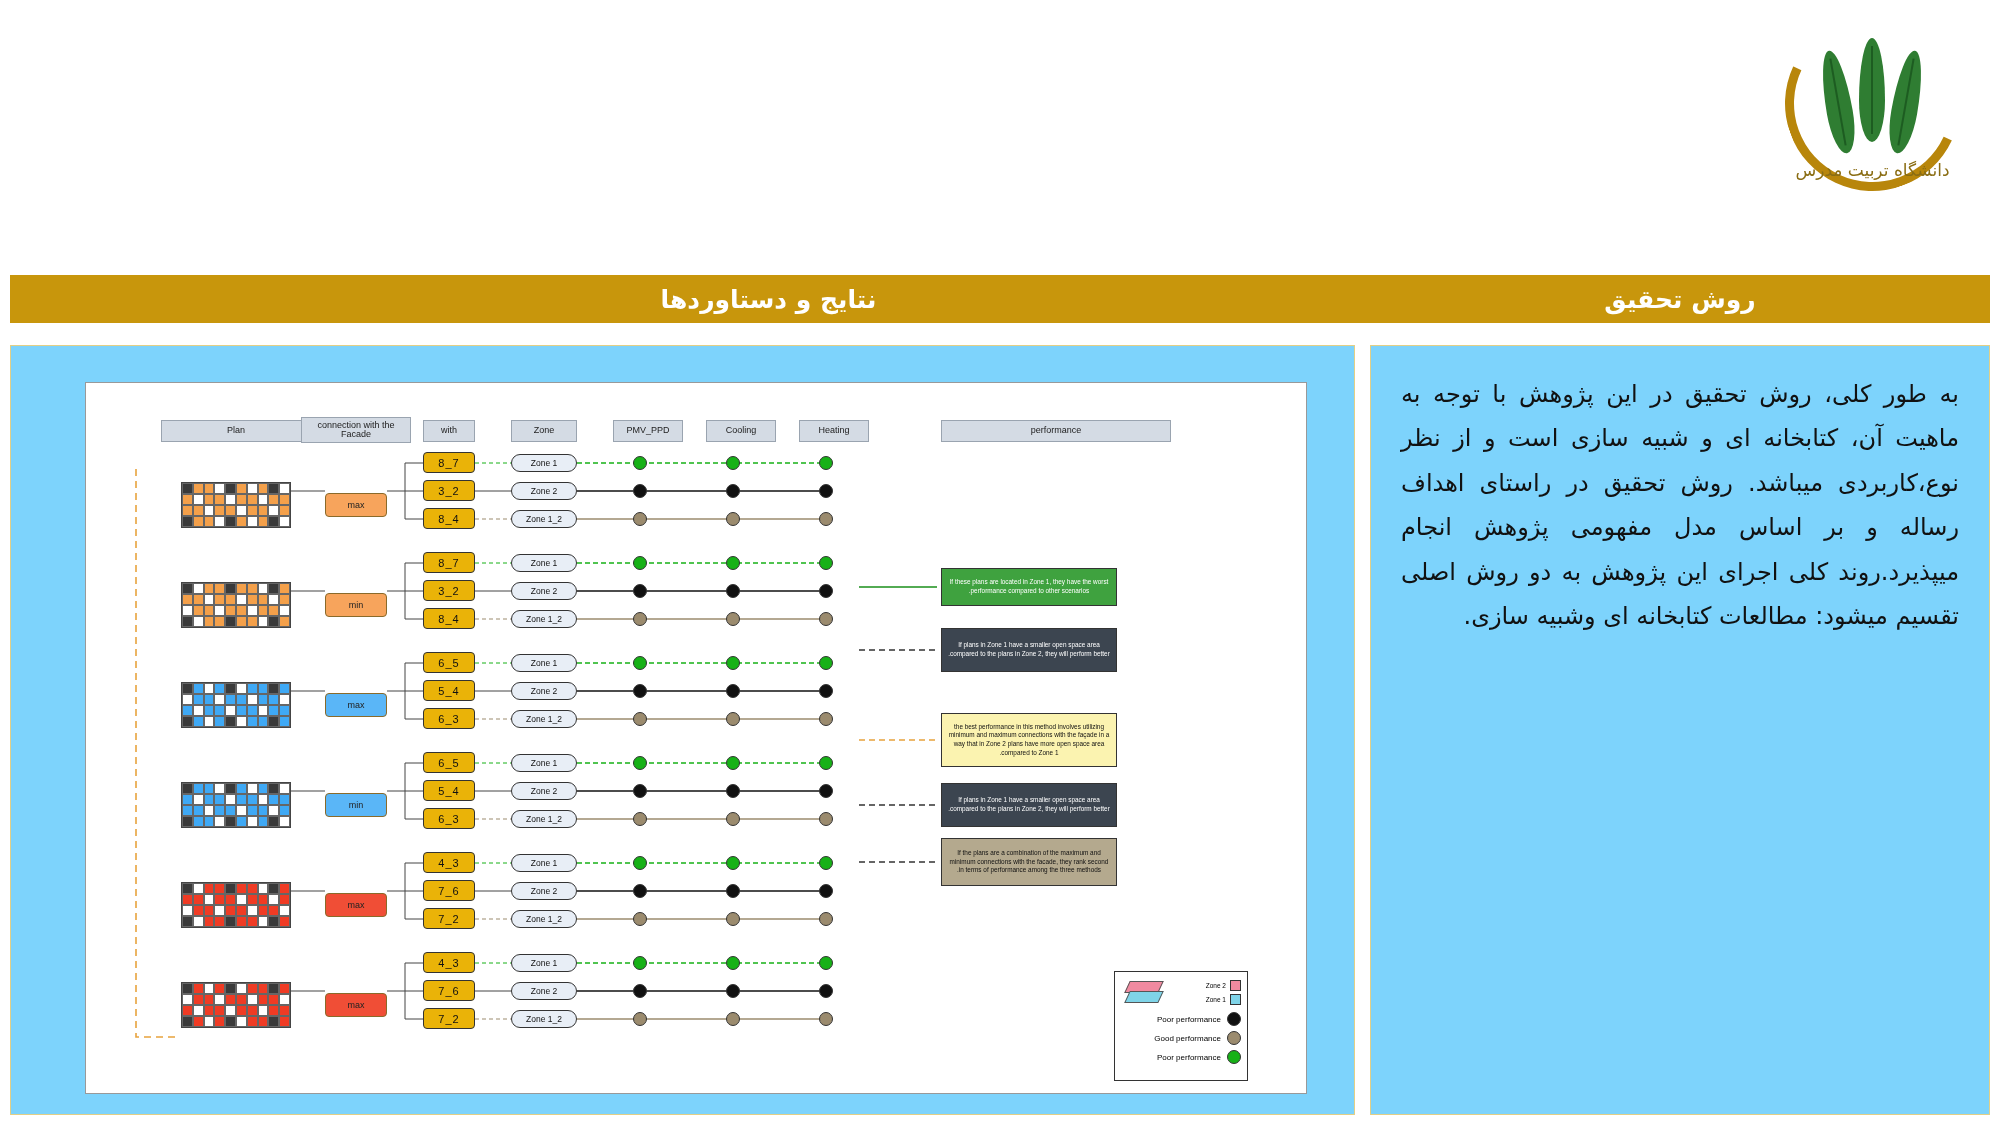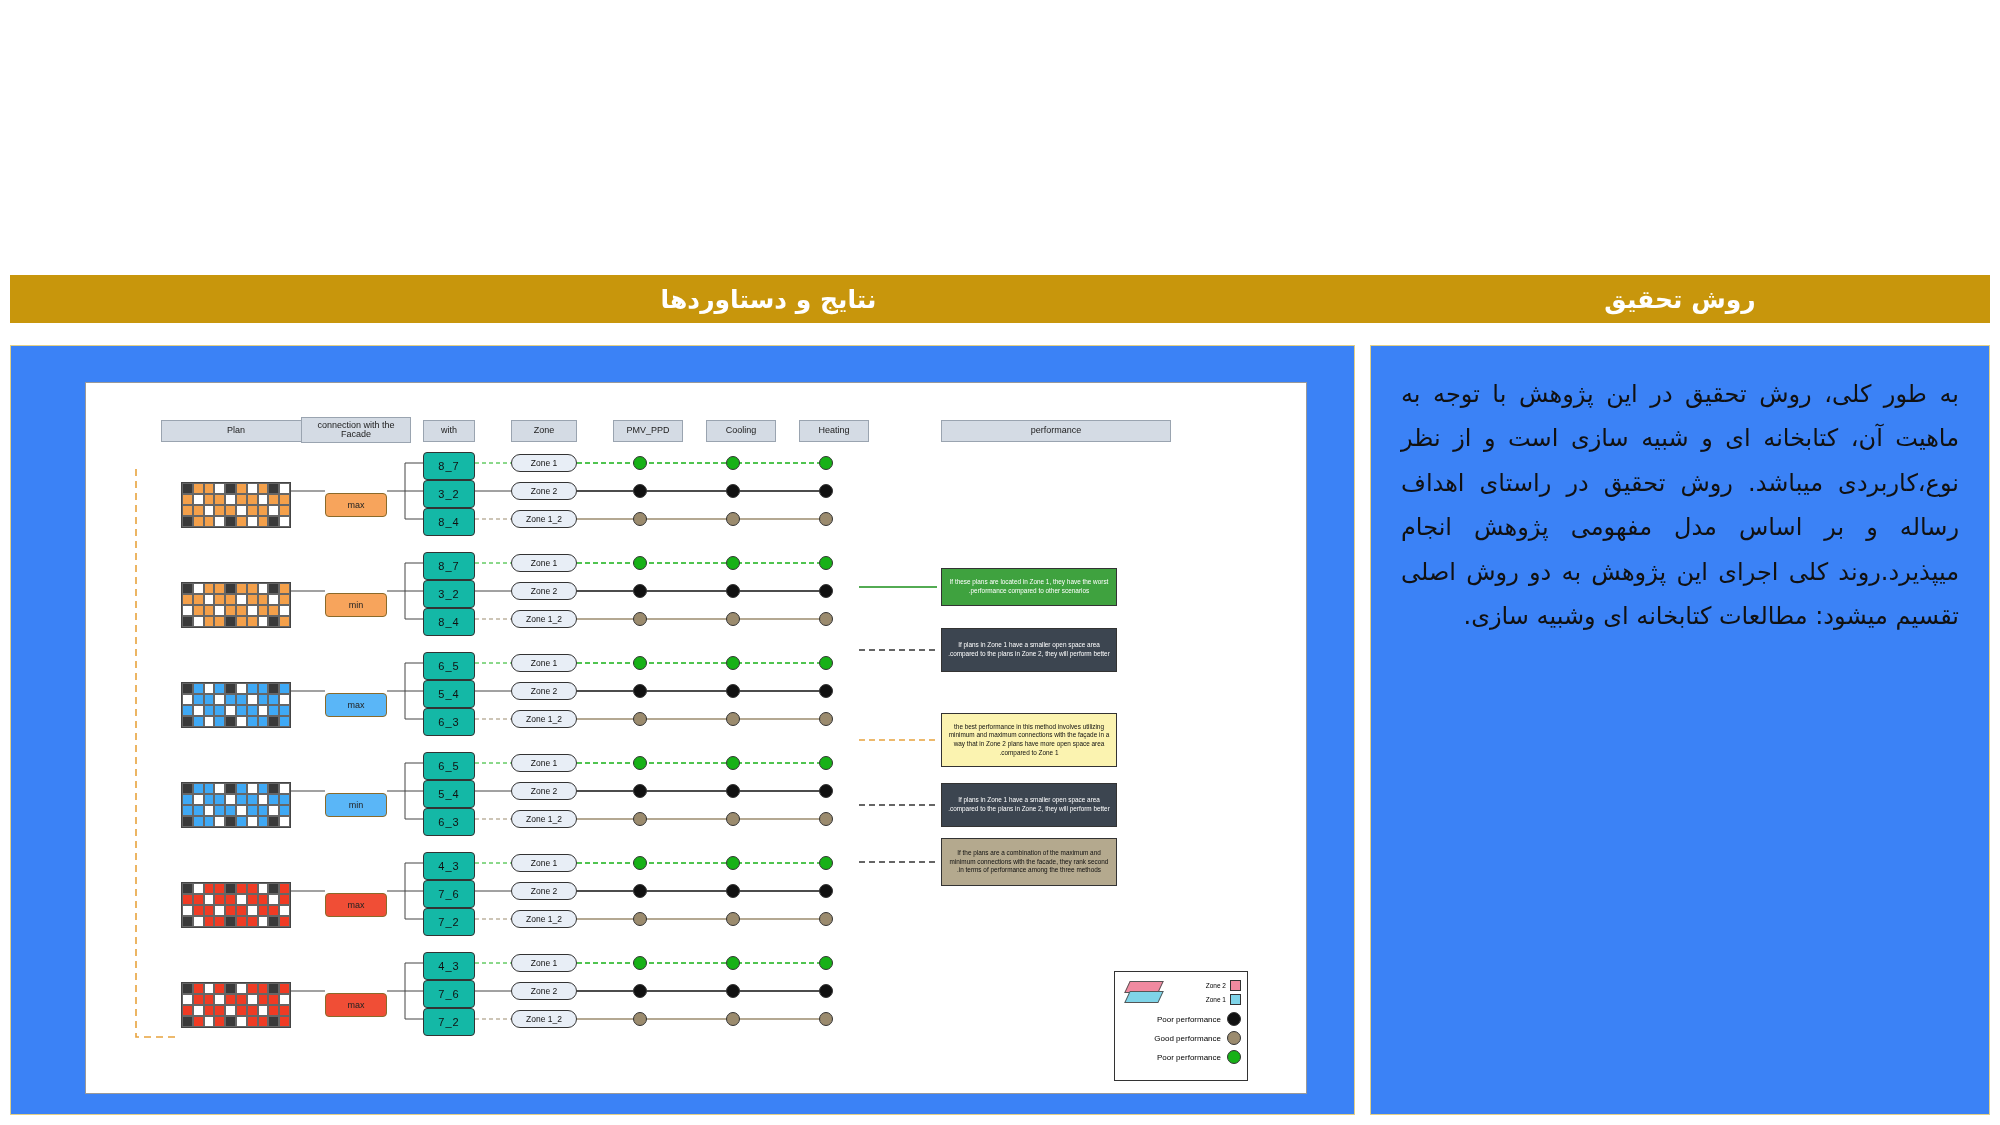--- a/index.html
+++ b/index.html
@@ -67,21 +67,21 @@
   .sec-head{
     position:absolute;height:48px;background:#c8960c;
     display:flex;align-items:center;justify-content:center;
     color:#ffffff;font-size:25px;font-weight:bold;direction:rtl;
     font-family:"DejaVu Sans", sans-serif;
   }
   .sec-results-head{left:10px;top:275px;width:1517px;}
   .sec-method-head{left:1370px;top:275px;width:620px;}
   
   .sec-body{
-    position:absolute;background:#3b82f6;border:1px solid #e2cf86;box-sizing:border-box;
+    position:absolute;background:#7dd3fc;border:1px solid #e2cf86;box-sizing:border-box;
   }
   .sec-results-body{left:10px;top:345px;width:1345px;height:770px;padding:10px;}
   .sec-method-body{left:1370px;top:345px;width:620px;height:770px;padding:26px 30px;}
   .method-text{
     color:#111111;font-size:24px;line-height:1.85;direction:rtl;text-align:justify;
     font-family:"DejaVu Sans", sans-serif;
   }
   
   .diagram{
     position:absolute;left:85px;top:382px;width:1222px;height:712px;
@@ -99,22 +99,22 @@
     display:grid;grid-template-columns:repeat(10,1fr);grid-template-rows:repeat(4,1fr);
     background:#ffffff;
   }
   .plan-thumb div{border:.5px solid #666;}
   .conn-pill{
     position:absolute;width:62px;height:24px;border-radius:4px;border:1px solid #8a6a2a;
     display:flex;align-items:center;justify-content:center;
     font-size:9px;color:#222;box-sizing:border-box;
   }
   .story-box{
-    position:absolute;width:52px;height:28px;border:1px solid #333;border-radius:4px;
-    background:#14b8a6;display:flex;align-items:center;justify-content:center;
+    position:absolute;width:52px;height:21px;border:1px solid #333;border-radius:4px;
+    background:#eab308;display:flex;align-items:center;justify-content:center;
     font-size:11px;color:#111;box-sizing:border-box;letter-spacing:1px;
   }
   .zone-box{
     position:absolute;width:66px;height:18px;border:1px solid #333;border-radius:9px;
     background:#e8eef6;display:flex;align-items:center;justify-content:center;
     font-size:8.5px;color:#111;box-sizing:border-box;
   }
   .dot{
     position:absolute;width:14px;height:14px;border-radius:50%;border:1px solid #333;box-sizing:border-box;
   }
@@ -129,20 +129,35 @@
     font-size:8px;
   }
   .legend-row{display:flex;align-items:center;gap:6px;margin-top:5px;}
   .legend-dot{width:12px;height:12px;border-radius:50%;border:1px solid #333;}
   svg.wires{position:absolute;left:0;top:0;width:1222px;height:712px;pointer-events:none;}
 </style>
 </head>
 <body>
 
 <div class="header-wrap">
+  <div class="logo-box">
+    <div class="logo-ring"></div>
+    <div class="logo-leaves">
+      <div class="leaf l1">
+          <div class="leaf-vein"></div>
+        </div>
+      <div class="leaf l2">
+          <div class="leaf-vein"></div>
+        </div>
+      <div class="leaf l3">
+          <div class="leaf-vein"></div>
+        </div>
+    </div>
+    <div class="logo-caption">دانشگاه تربیت مدرس</div>
+  </div>
 </div>
 
 <div class="sec-head sec-results-head">نتایج و دستاوردها</div>
 <div class="sec-head sec-method-head">روش تحقیق</div>
 
 <div class="sec-body sec-results-body"></div>
 <div class="sec-body sec-method-body">
   <div class="method-text">به طور کلی، روش تحقیق در این پژوهش با توجه به ماهیت آن، کتابخانه ای و شبیه سازی است و از نظر نوع،کاربردی میباشد. روش تحقیق در راستای اهداف رساله و بر اساس مدل مفهومی پژوهش انجام میپذیرد.روند کلی اجرای این پژوهش به دو روش اصلی تقسیم میشود: مطالعات کتابخانه ای وشبیه سازی.</div>
 </div>
 

